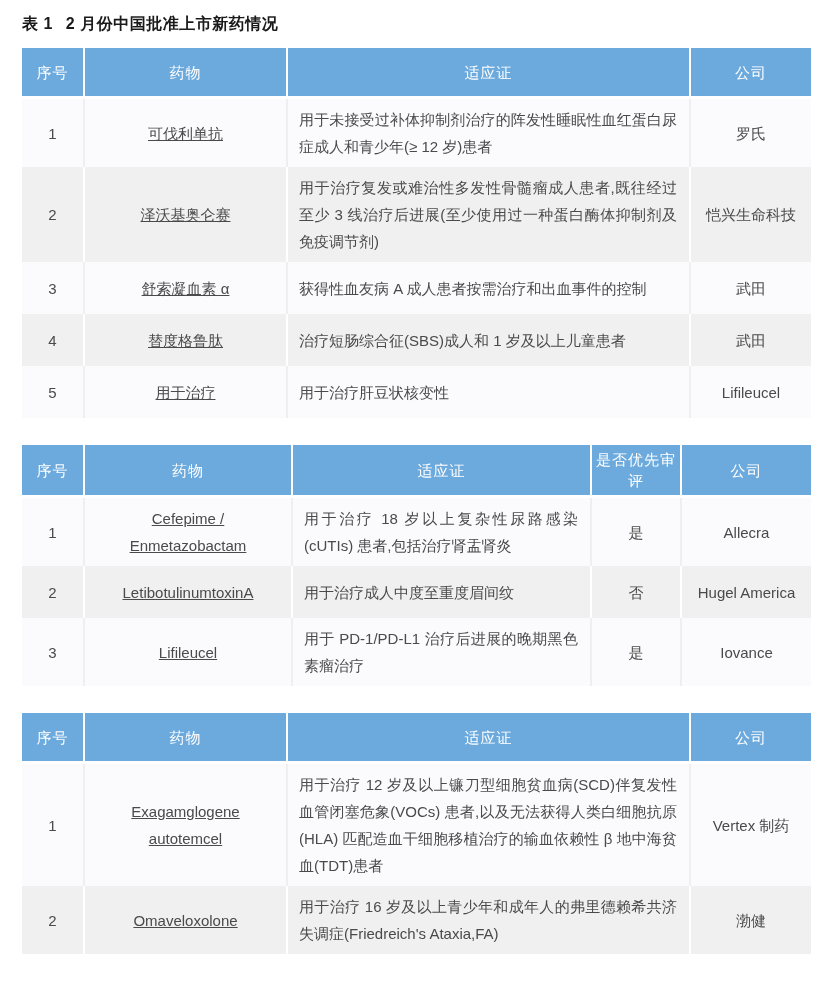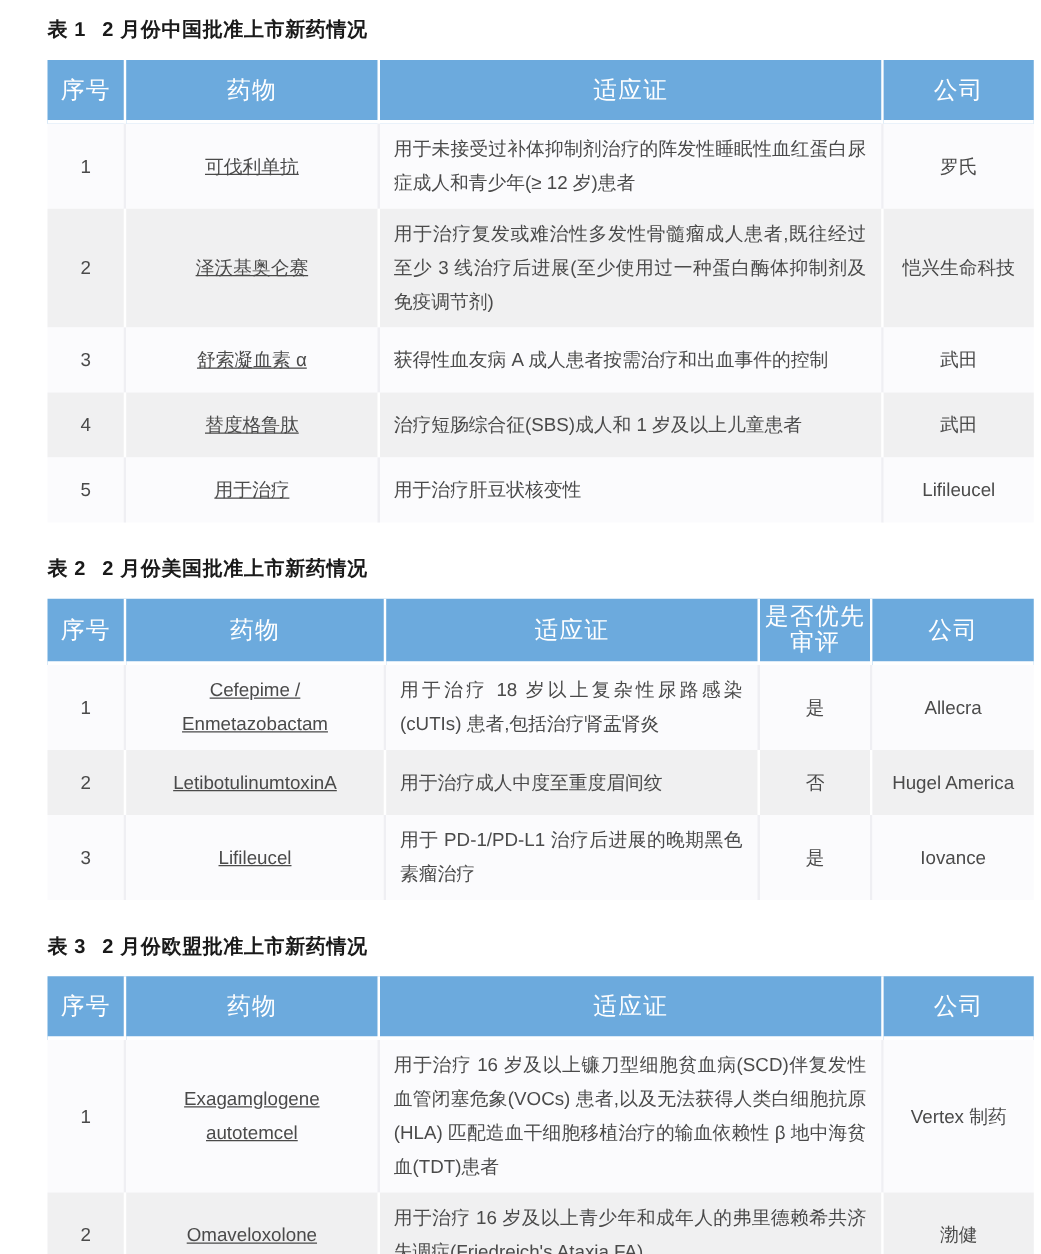--- a/index.html
+++ b/index.html
@@ -7,21 +7,21 @@
     padding: 0;
     background: #ffffff;
     font-family: "Liberation Sans", sans-serif;
     color: var(--body-text, #4a4a4a);
   }
   .page {
     width: 789px;
     padding: 14px 22px 10px 22px;
   }
   .tbl-section {
-    margin: 0 0 27px 16px;
+    margin: 0 0 27px 0;
   }
   .tbl-title {
     font-size: 16px;
     font-weight: bold;
     color: var(--title-text, #1a1a1a);
     margin: 0 0 13px 0;
     letter-spacing: 0.5px;
   }
   .tbl-title-prefix {
     margin-right: 13px;
@@ -29,21 +29,21 @@
   table.drug-table {
     border-collapse: separate;
     border-spacing: 0;
     table-layout: fixed;
     width: 789px;
   }
   th {
     background: var(--header-bg, #6caadd);
     color: var(--header-text, #ffffff);
     font-weight: normal;
-    font-size: 19px;
+    font-size: 15px;
     line-height: 21px;
     height: 40px;
     padding: 4px 4px;
     text-align: center;
     vertical-align: middle;
     border-right: 2px solid #ffffff;
     border-bottom: 3px solid #ffffff;
     letter-spacing: 1px;
   }
   th:last-child { border-right: none; text-align: center; }
@@ -117,21 +117,20 @@
           <tr class="r-white">
             <td>5</td>
             <td class="drug">用于治疗</td>
             <td class="justify">用于治疗肝豆状核变性</td>
             <td>Lifileucel</td>
           </tr>
         </tbody>
       </table>
     </section>
     <section class="tbl-section">
-      <h2 class="tbl-title"><span class="tbl-title-prefix">表 2</span><span>2 月份美国批准上市新药情况</span></h2>
       <table class="drug-table">
         <colgroup>
           <col style="width: 63px;">
           <col style="width: 208px;">
           <col style="width: 299px;">
           <col style="width: 90px;">
           <col style="width: 129px;">
         </colgroup>
         <thead>
           <tr>
@@ -161,41 +160,40 @@
             <td>3</td>
             <td class="drug">Lifileucel</td>
             <td class="justify">用于 PD-1/PD-L1 治疗后进展的晚期黑色素瘤治疗</td>
             <td>是</td>
             <td>Iovance</td>
           </tr>
         </tbody>
       </table>
     </section>
     <section class="tbl-section">
-      <h2 class="tbl-title"><span class="tbl-title-prefix">表 3</span><span>2 月份欧盟批准上市新药情况</span></h2>
       <table class="drug-table">
         <colgroup>
           <col style="width: 63px;">
           <col style="width: 203px;">
           <col style="width: 403px;">
           <col style="width: 120px;">
         </colgroup>
         <thead>
           <tr>
             <th>序号</th>
             <th>药物</th>
             <th>适应证</th>
             <th>公司</th>
           </tr>
         </thead>
         <tbody>
           <tr class="r-white">
             <td>1</td>
             <td class="drug">Exagamglogene autotemcel</td>
-            <td class="justify">用于治疗 16 岁及以上镰刀型细胞贫血病(SCD)伴复发性血管闭塞危象(VOCs) 患者,以及无法获得人类白细胞抗原(HLA) 匹配造血干细胞移植治疗的输血依赖性 β 地中海贫血(TDT)患者</td>
+            <td class="justify">用于治疗 12 岁及以上镰刀型细胞贫血病(SCD)伴复发性血管闭塞危象(VOCs) 患者,以及无法获得人类白细胞抗原(HLA) 匹配造血干细胞移植治疗的输血依赖性 β 地中海贫血(TDT)患者</td>
             <td>Vertex 制药</td>
           </tr>
           <tr class="r-gray">
             <td>2</td>
             <td class="drug">Omaveloxolone</td>
             <td class="justify">用于治疗 16 岁及以上青少年和成年人的弗里德赖希共济失调症(Friedreich's Ataxia,FA)</td>
             <td>渤健</td>
           </tr>
         </tbody>
       </table>

